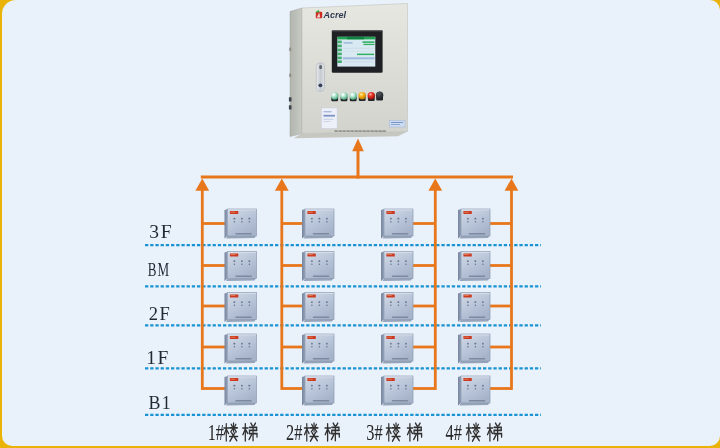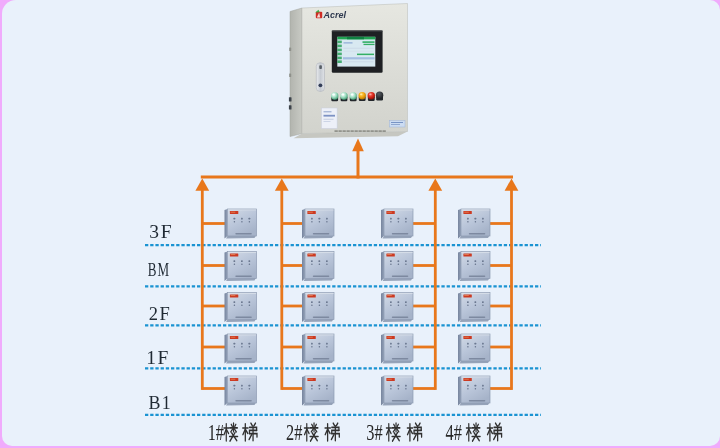--- a/index.html
+++ b/index.html
@@ -1,16 +1,16 @@
 <!DOCTYPE html>
 <html><head>
 <meta charset="utf-8">
 <style>
 html,body{margin:0;padding:0;background:#fff;}
-.page{position:relative;width:720px;height:448px;background:#f0abfc;overflow:hidden;font-family:"Liberation Serif",serif;}
+.page{position:relative;width:720px;height:448px;background:#eab308;overflow:hidden;font-family:"Liberation Serif",serif;}
 .card{position:absolute;left:2px;top:0;width:718px;height:446px;border-radius:14px 10px 10px 10px;background:#e9f1fb;}
 svg{position:absolute;left:0;top:0;}
 </style>
 </head>
 <body>
 <div class="page">
 <div class="card"></div>
 <svg width="720" height="448" viewBox="0 0 720 448">
 <defs>
   <linearGradient id="gFront" x1="0" y1="0" x2="0" y2="1">

